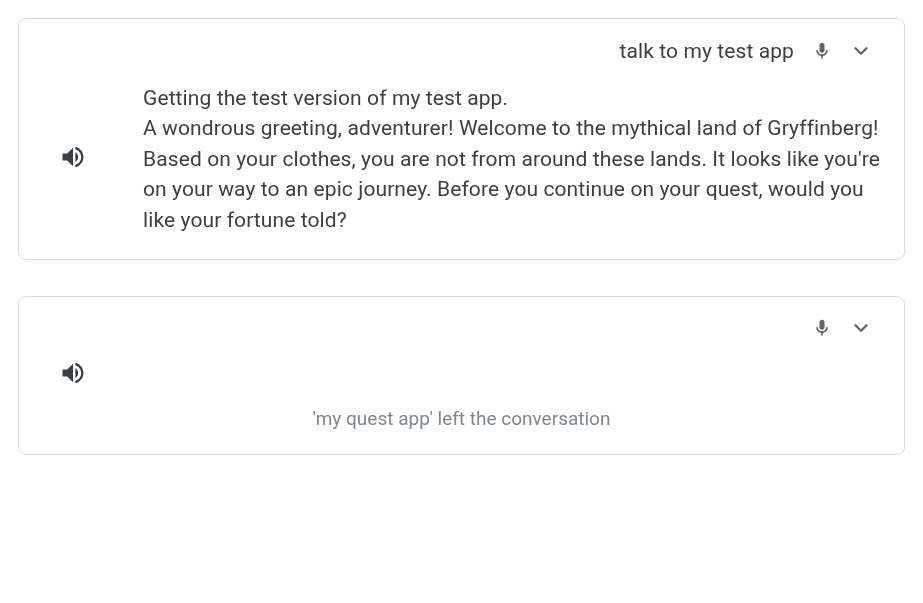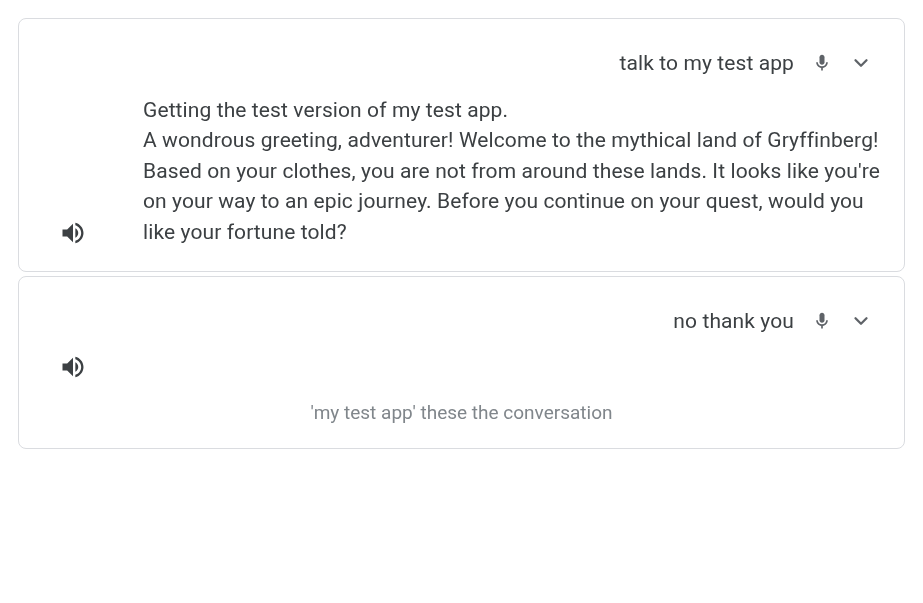--- a/index.html
+++ b/index.html
@@ -10,22 +10,22 @@
     body {
       font-family: 'Roboto', 'Helvetica Neue', Arial, sans-serif;
       background: #ffffff;
       padding: 18px;
       width: 923px;
       color: #3c4043;
     }
     .card {
       border: 1px solid #dadce0;
       border-radius: 8px;
-      padding: 32px 24px 24px 24px;
-      margin-bottom: 4px;
+      padding: 20px 24px 24px 24px;
+      margin-bottom: 36px;
       background: #ffffff;
     }
     .user-row {
       display: flex;
       justify-content: flex-end;
       align-items: center;
       gap: 18px;
       padding-right: 8px;
       margin-bottom: 20px;
     }
@@ -51,21 +51,21 @@
       display: flex;
       align-items: center;
       justify-content: center;
     }
     .response-row {
       display: flex;
       align-items: center;
       gap: 40px;
     }
     .response-row.align-start {
-      align-items: flex-end;
+      align-items: flex-start;
     }
     .speaker-wrap {
       flex-shrink: 0;
       width: 60px;
       display: flex;
       justify-content: center;
     }
     .speaker-icon {
       width: 28px;
       height: 28px;
@@ -114,21 +114,20 @@
           <path d="M3 9v6h4l5 5V4L7 9H3zm13.5 3c0-1.77-1.02-3.29-2.5-4.03v8.05c1.48-.73 2.5-2.25 2.5-4.02zM14 3.23v2.06c2.89.86 5 3.54 5 6.71s-2.11 5.85-5 6.71v2.06c4.01-.91 7-4.49 7-8.77s-2.99-7.86-7-8.77z"></path>
         </svg>
       </span>
     </div>
     <div class="response-text">Getting the test version of my test app.<br>A wondrous greeting, adventurer! Welcome to the mythical land of Gryffinberg! Based on your clothes, you are not from around these lands. It looks like you're on your way to an epic journey. Before you continue on your quest, would you like your fortune told?</div>
   </div>
 </div>
 
 <div class="card">
   <div class="user-row">
-    <span class="user-text">no thank you</span>
     <span class="mic-icon">
       <svg viewBox="0 0 24 24" width="20" height="20" fill="currentColor">
         <path d="M12 14c1.66 0 3-1.34 3-3V5c0-1.66-1.34-3-3-3S9 3.34 9 5v6c0 1.66 1.34 3 3 3z"></path>
         <path d="M17 11c0 2.76-2.24 5-5 5s-5-2.24-5-5H5c0 3.53 2.61 6.43 6 6.92V21h2v-3.08c3.39-.49 6-3.39 6-6.92h-2z"></path>
       </svg>
     </span>
     <span class="chevron-icon">
       <svg viewBox="0 0 24 24" width="22" height="22" fill="none" stroke="currentColor" stroke-width="2.5" stroke-linecap="round" stroke-linejoin="round">
         <polyline points="6 9 12 15 18 9"></polyline>
       </svg>
@@ -136,14 +135,14 @@
   </div>
   <div class="response-row">
     <div class="speaker-wrap">
       <span class="speaker-icon">
         <svg viewBox="0 0 24 24" width="28" height="28" fill="currentColor">
           <path d="M3 9v6h4l5 5V4L7 9H3zm13.5 3c0-1.77-1.02-3.29-2.5-4.03v8.05c1.48-.73 2.5-2.25 2.5-4.02zM14 3.23v2.06c2.89.86 5 3.54 5 6.71s-2.11 5.85-5 6.71v2.06c4.01-.91 7-4.49 7-8.77s-2.99-7.86-7-8.77z"></path>
         </svg>
       </span>
     </div>
   </div>
-  <div class="status-text">'my test app' these the conversation</div>
+  <div class="status-text">'my quest app' left the conversation</div>
 </div>
 
 </body></html>

